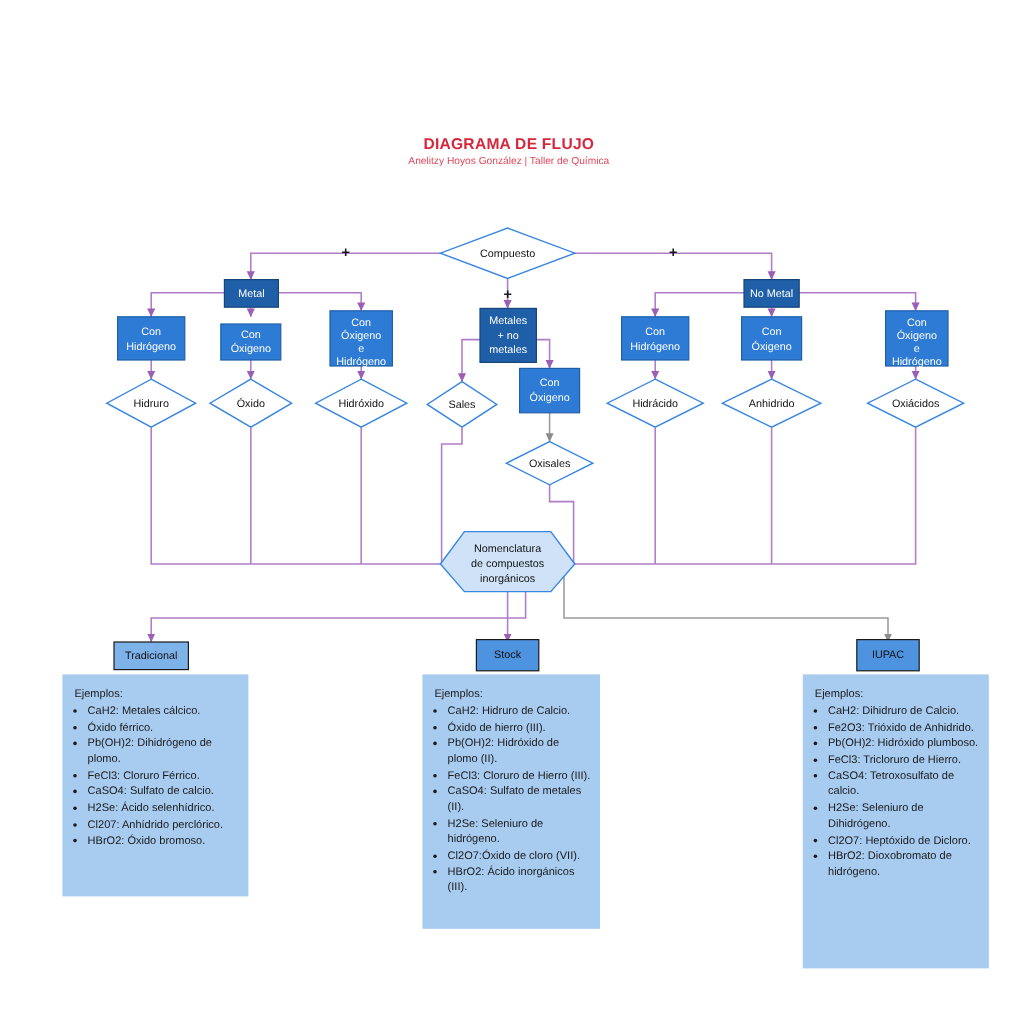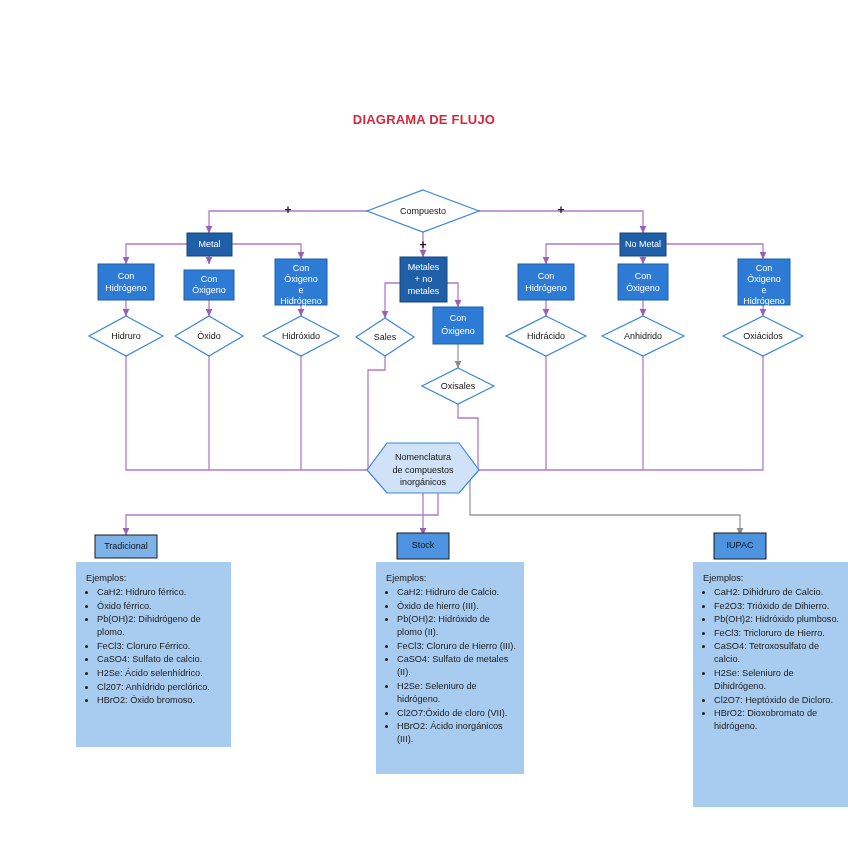--- a/index.html
+++ b/index.html
@@ -16,32 +16,33 @@
     font-size:8.5px;color:#e0495a;
   }
 
   .node-text{font-family:"Liberation Sans",sans-serif;text-anchor:middle;dominant-baseline:middle;}
   .t-white{fill:#ffffff;font-size:9px;}
   .t-dark{fill:#111111;font-size:9px;}
   .t-plus{fill:#1a1a1a;font-size:12px;font-weight:bold;}
 
   .panel{
     position:absolute;background:#a8cbf0;color:#1a1a1a;
-    font-size:9.2px;line-height:1.42;box-sizing:border-box;padding:10px 8px 10px 8px;margin-left:24px;
+    font-size:9.2px;line-height:1.42;box-sizing:border-box;padding:10px 8px 10px 8px;
   }
   .panel .hdr{margin:0 0 1px 2px;}
   .panel ul{margin:0;padding-left:13px;list-style:disc;}
   .panel li{margin:0 0 .5px 0;}
 </style>
 </head>
 <body>
 
 <div id="stage">
 
   <div class="title">DIAGRAMA DE FLUJO</div>
+  <div class="subtitle">Anelitzy Hoyos González |  Taller de Química</div>
 
   <svg id="flow" viewBox="0 0 848 848">
     <defs>
       <marker id="ar-p" markerWidth="7" markerHeight="7" refX="5.4" refY="3" orient="auto">
         <path d="M0,0.4 L5.6,3 L0,5.6 z" fill="#9b5fb5"></path>
       </marker>
       <marker id="ar-g" markerWidth="7" markerHeight="7" refX="5.4" refY="3" orient="auto">
         <path d="M0,0.4 L5.6,3 L0,5.6 z" fill="#8c8c8c"></path>
       </marker>
     </defs>
@@ -209,21 +210,21 @@
     </g>
     <g>
       <rect x="714" y="533" width="52" height="26" fill="#4e93df" stroke="#1a1a1a" stroke-width="1"></rect>
       <text class="node-text t-dark" x="740" y="546">IUPAC</text>
     </g>
   </svg>
 
   <div class="panel" style="left:52px;top:562px;width:155px;height:185px;">
     <div class="hdr">Ejemplos:</div>
     <ul>
-      <li>CaH2: Hidruro férrico.</li>
+      <li>CaH2: Metales cálcico.</li>
       <li>Óxido férrico.</li>
       <li>Pb(OH)2: Dihidrógeno de plomo.</li>
       <li>FeCl3: Cloruro Férrico.</li>
       <li>CaSO4: Sulfato de calcio.</li>
       <li>H2Se: Ácido selenhídrico.</li>
       <li>Cl207: Anhídrido perclórico.</li>
       <li>HBrO2: Óxido bromoso.</li>
     </ul>
   </div>
 
@@ -238,21 +239,21 @@
       <li>H2Se: Seleniuro de hidrógeno.</li>
       <li>Cl2O7:Óxido de cloro (VII).</li>
       <li>HBrO2: Ácido inorgánicos (III).</li>
     </ul>
   </div>
 
   <div class="panel" style="left:669px;top:562px;width:155px;height:245px;">
     <div class="hdr">Ejemplos:</div>
     <ul>
       <li>CaH2: Dihidruro de Calcio.</li>
-      <li>  Fe2O3: Trióxido de Dihierro.</li>
+      <li>  Fe2O3: Trióxido de Anhidrido.</li>
       <li>Pb(OH)2: Hidróxido plumboso.</li>
       <li> FeCl3: Tricloruro de Hierro.</li>
       <li>CaSO4: Tetroxosulfato de calcio.</li>
       <li>H2Se: Seleniuro de Dihidrógeno.</li>
       <li>Cl2O7: Heptóxido de Dicloro.</li>
       <li>HBrO2: Dioxobromato de hidrógeno.</li>
     </ul>
   </div>
 
 </div>

